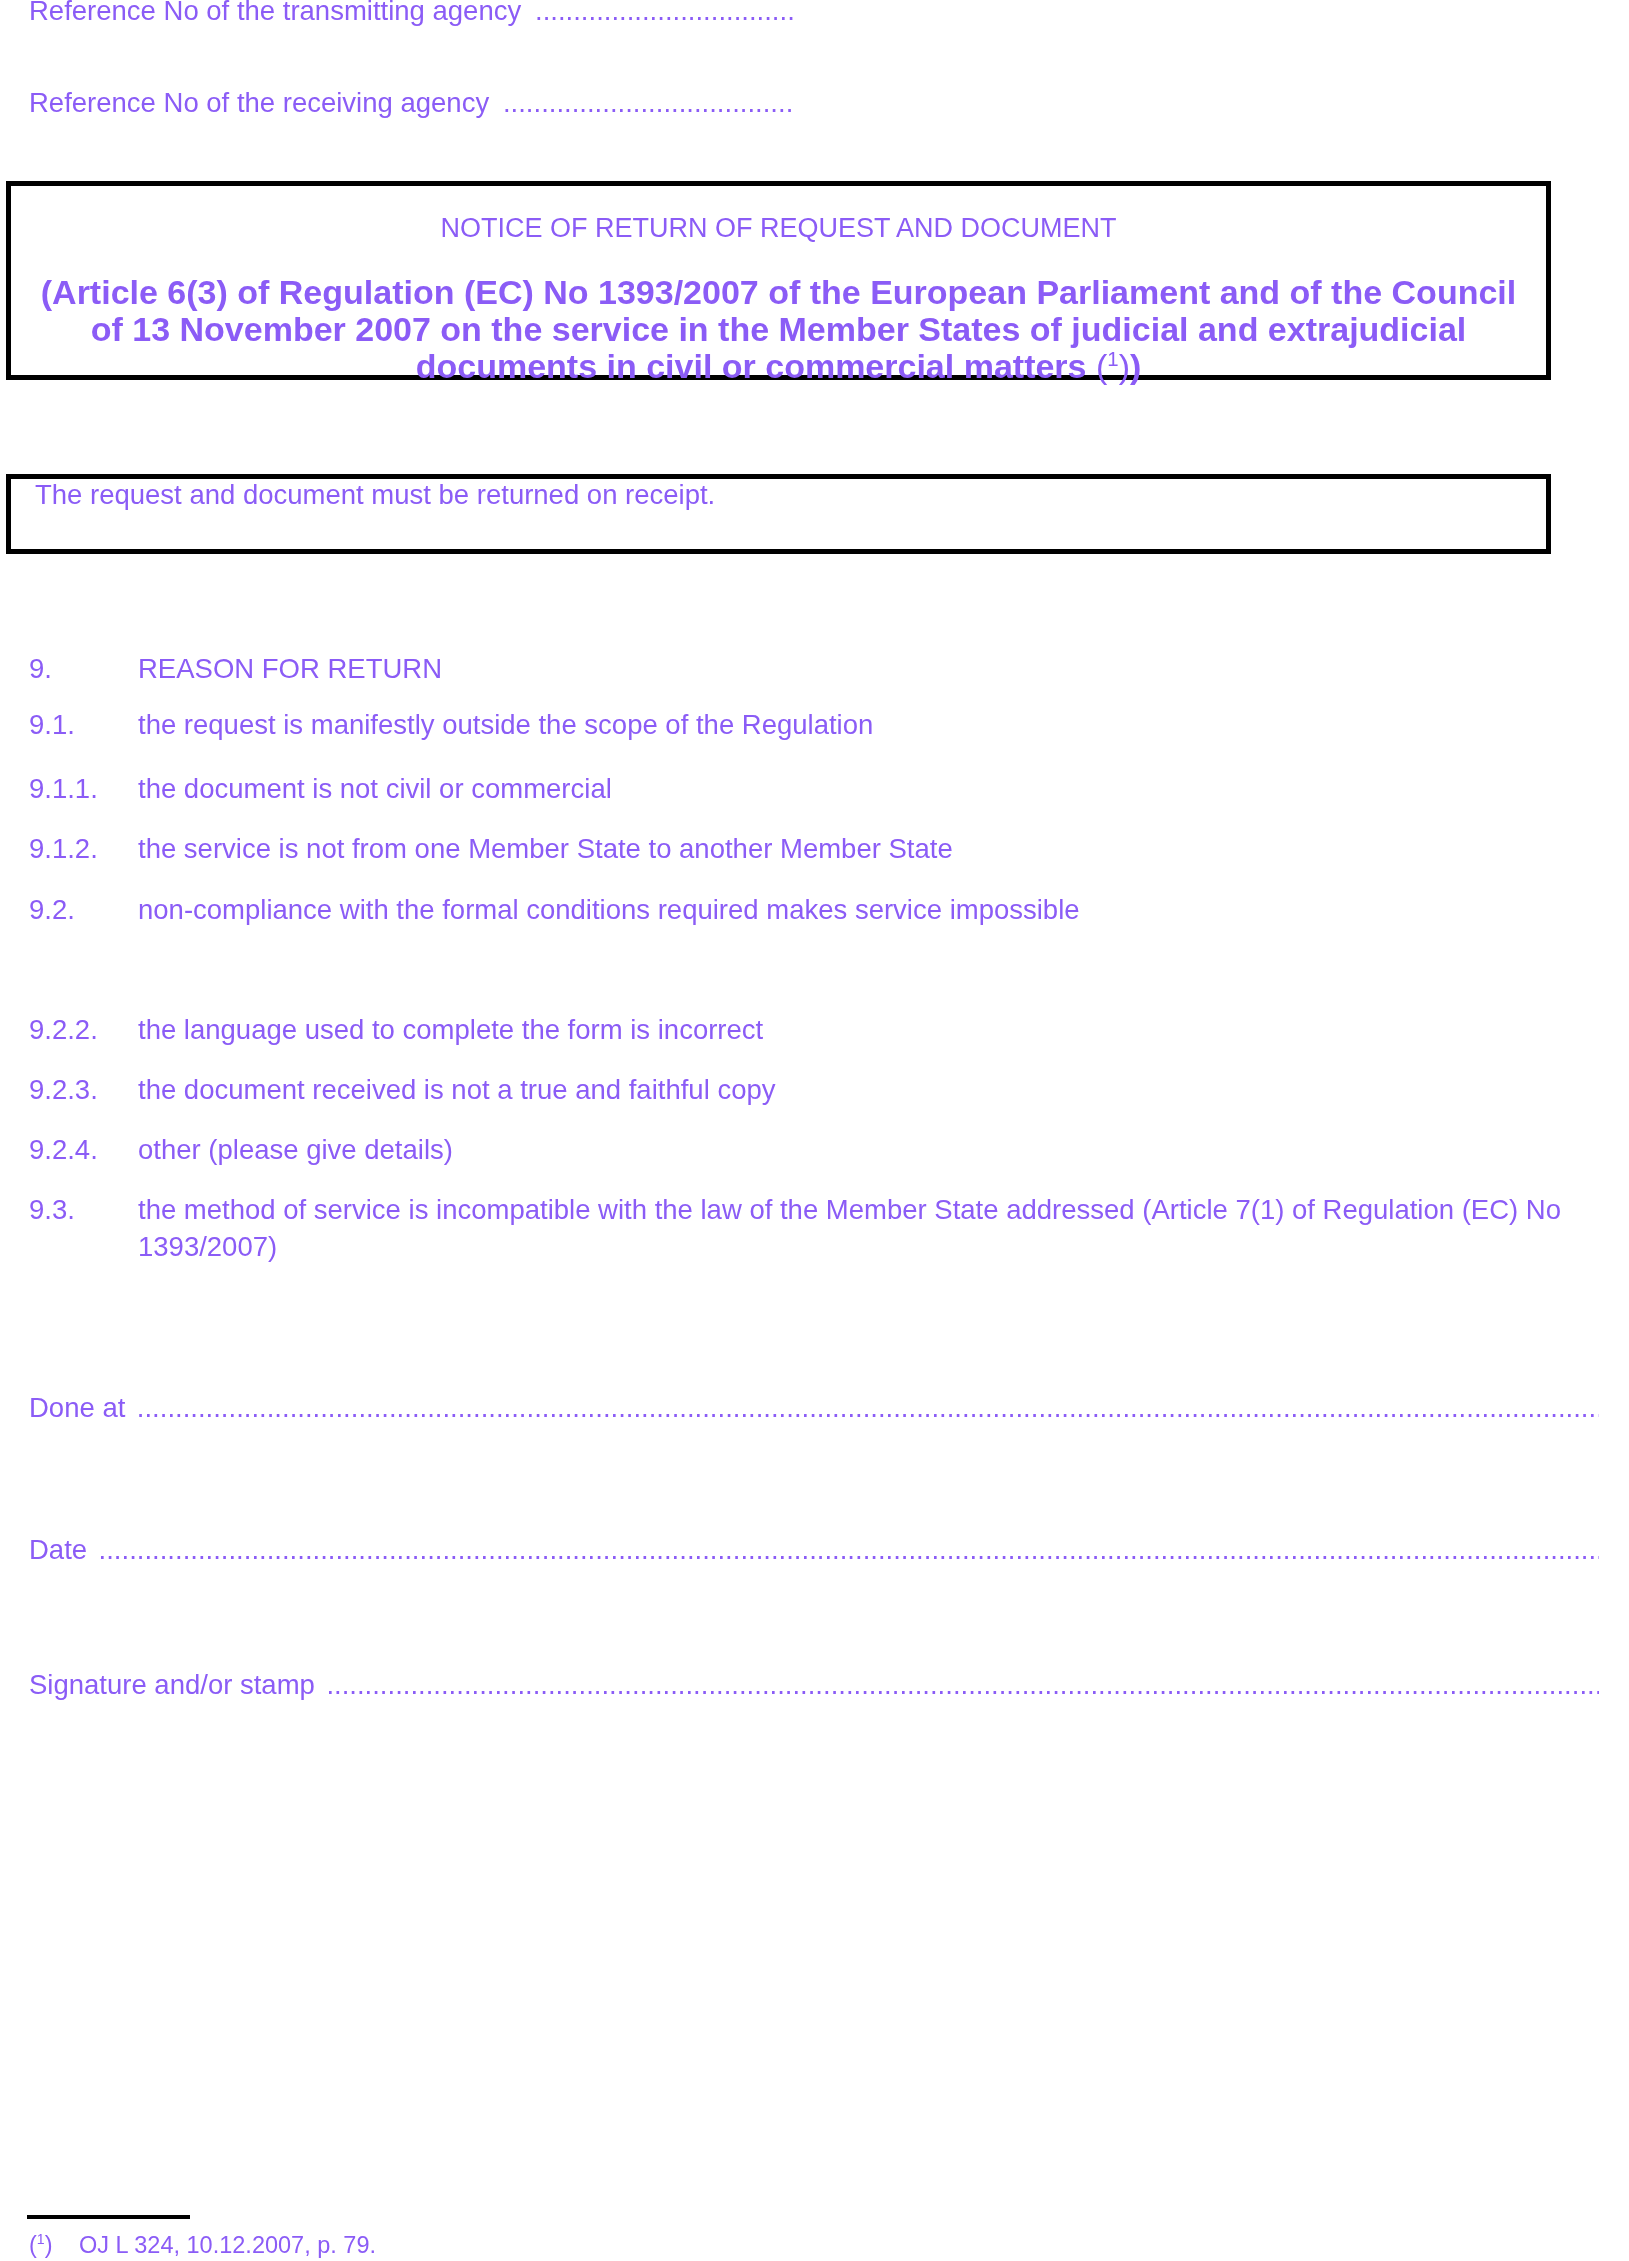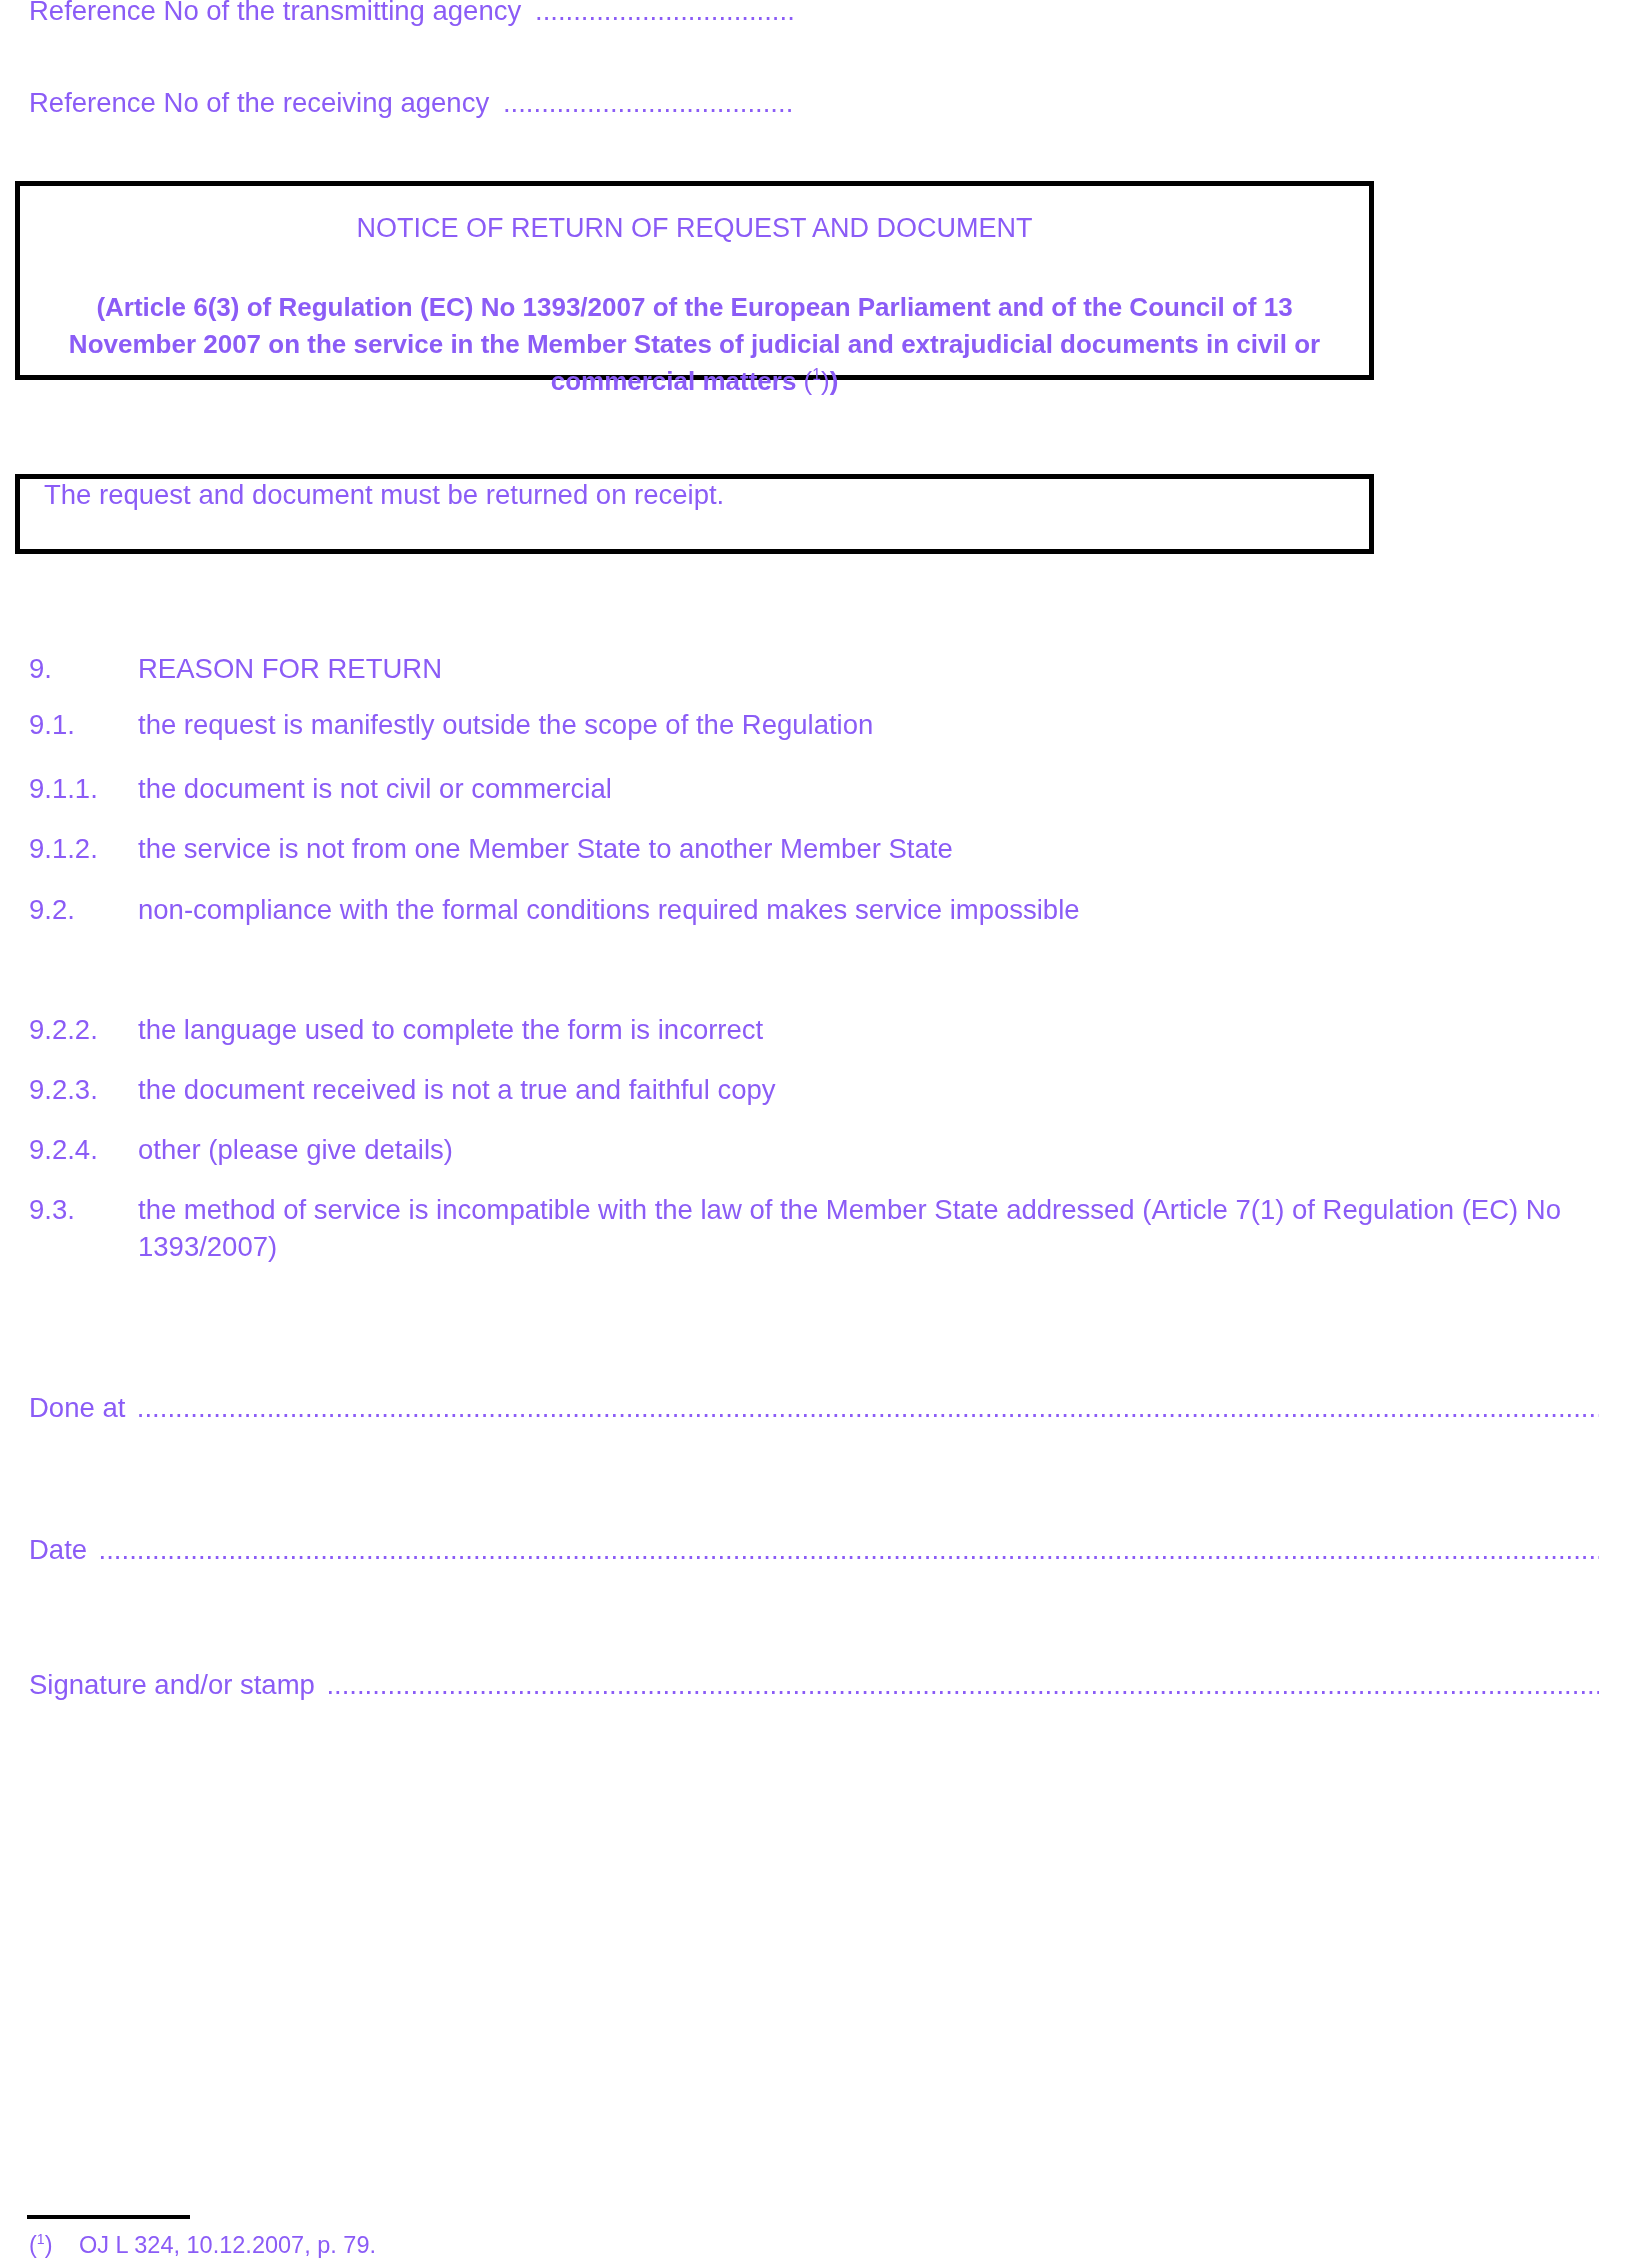--- a/index.html
+++ b/index.html
@@ -22,33 +22,33 @@
     white-space: nowrap;
     line-height: 33px;
   }
   .refline .dots {
     margin-left: 13.8px;
     overflow: hidden;
     white-space: nowrap;
     letter-spacing: 0;
   }
   .bigbox {
-    left: 15px;
-    width: 1359px;
+    left: 6px;
+    width: 1545px;
     border: 5.2px solid #000000;
     box-sizing: border-box;
     background: #ffffff;
   }
   #notice-box { top: 181px; height: 199px; text-align: center; }
   #notice-box .title { margin-top: 25px; line-height: 34px; font-size: 27px; font-weight: 400; }
   #notice-box .subtitle {
-    margin-top: 44px;
+    margin-top: 29px;
     padding: 0 12px;
     line-height: 37px;
-    font-size: 26px;
+    font-size: 34px;
     font-weight: 700;
   }
   #notice-box .subtitle .fnref { font-weight: 400; }
   sup { font-size: 60%; vertical-align: super; line-height: 0; }
   #instruction-box {
     top: 474px; height: 80px;
     display: flex;
     align-items: flex-start;
     padding-left: 24px;
   }

